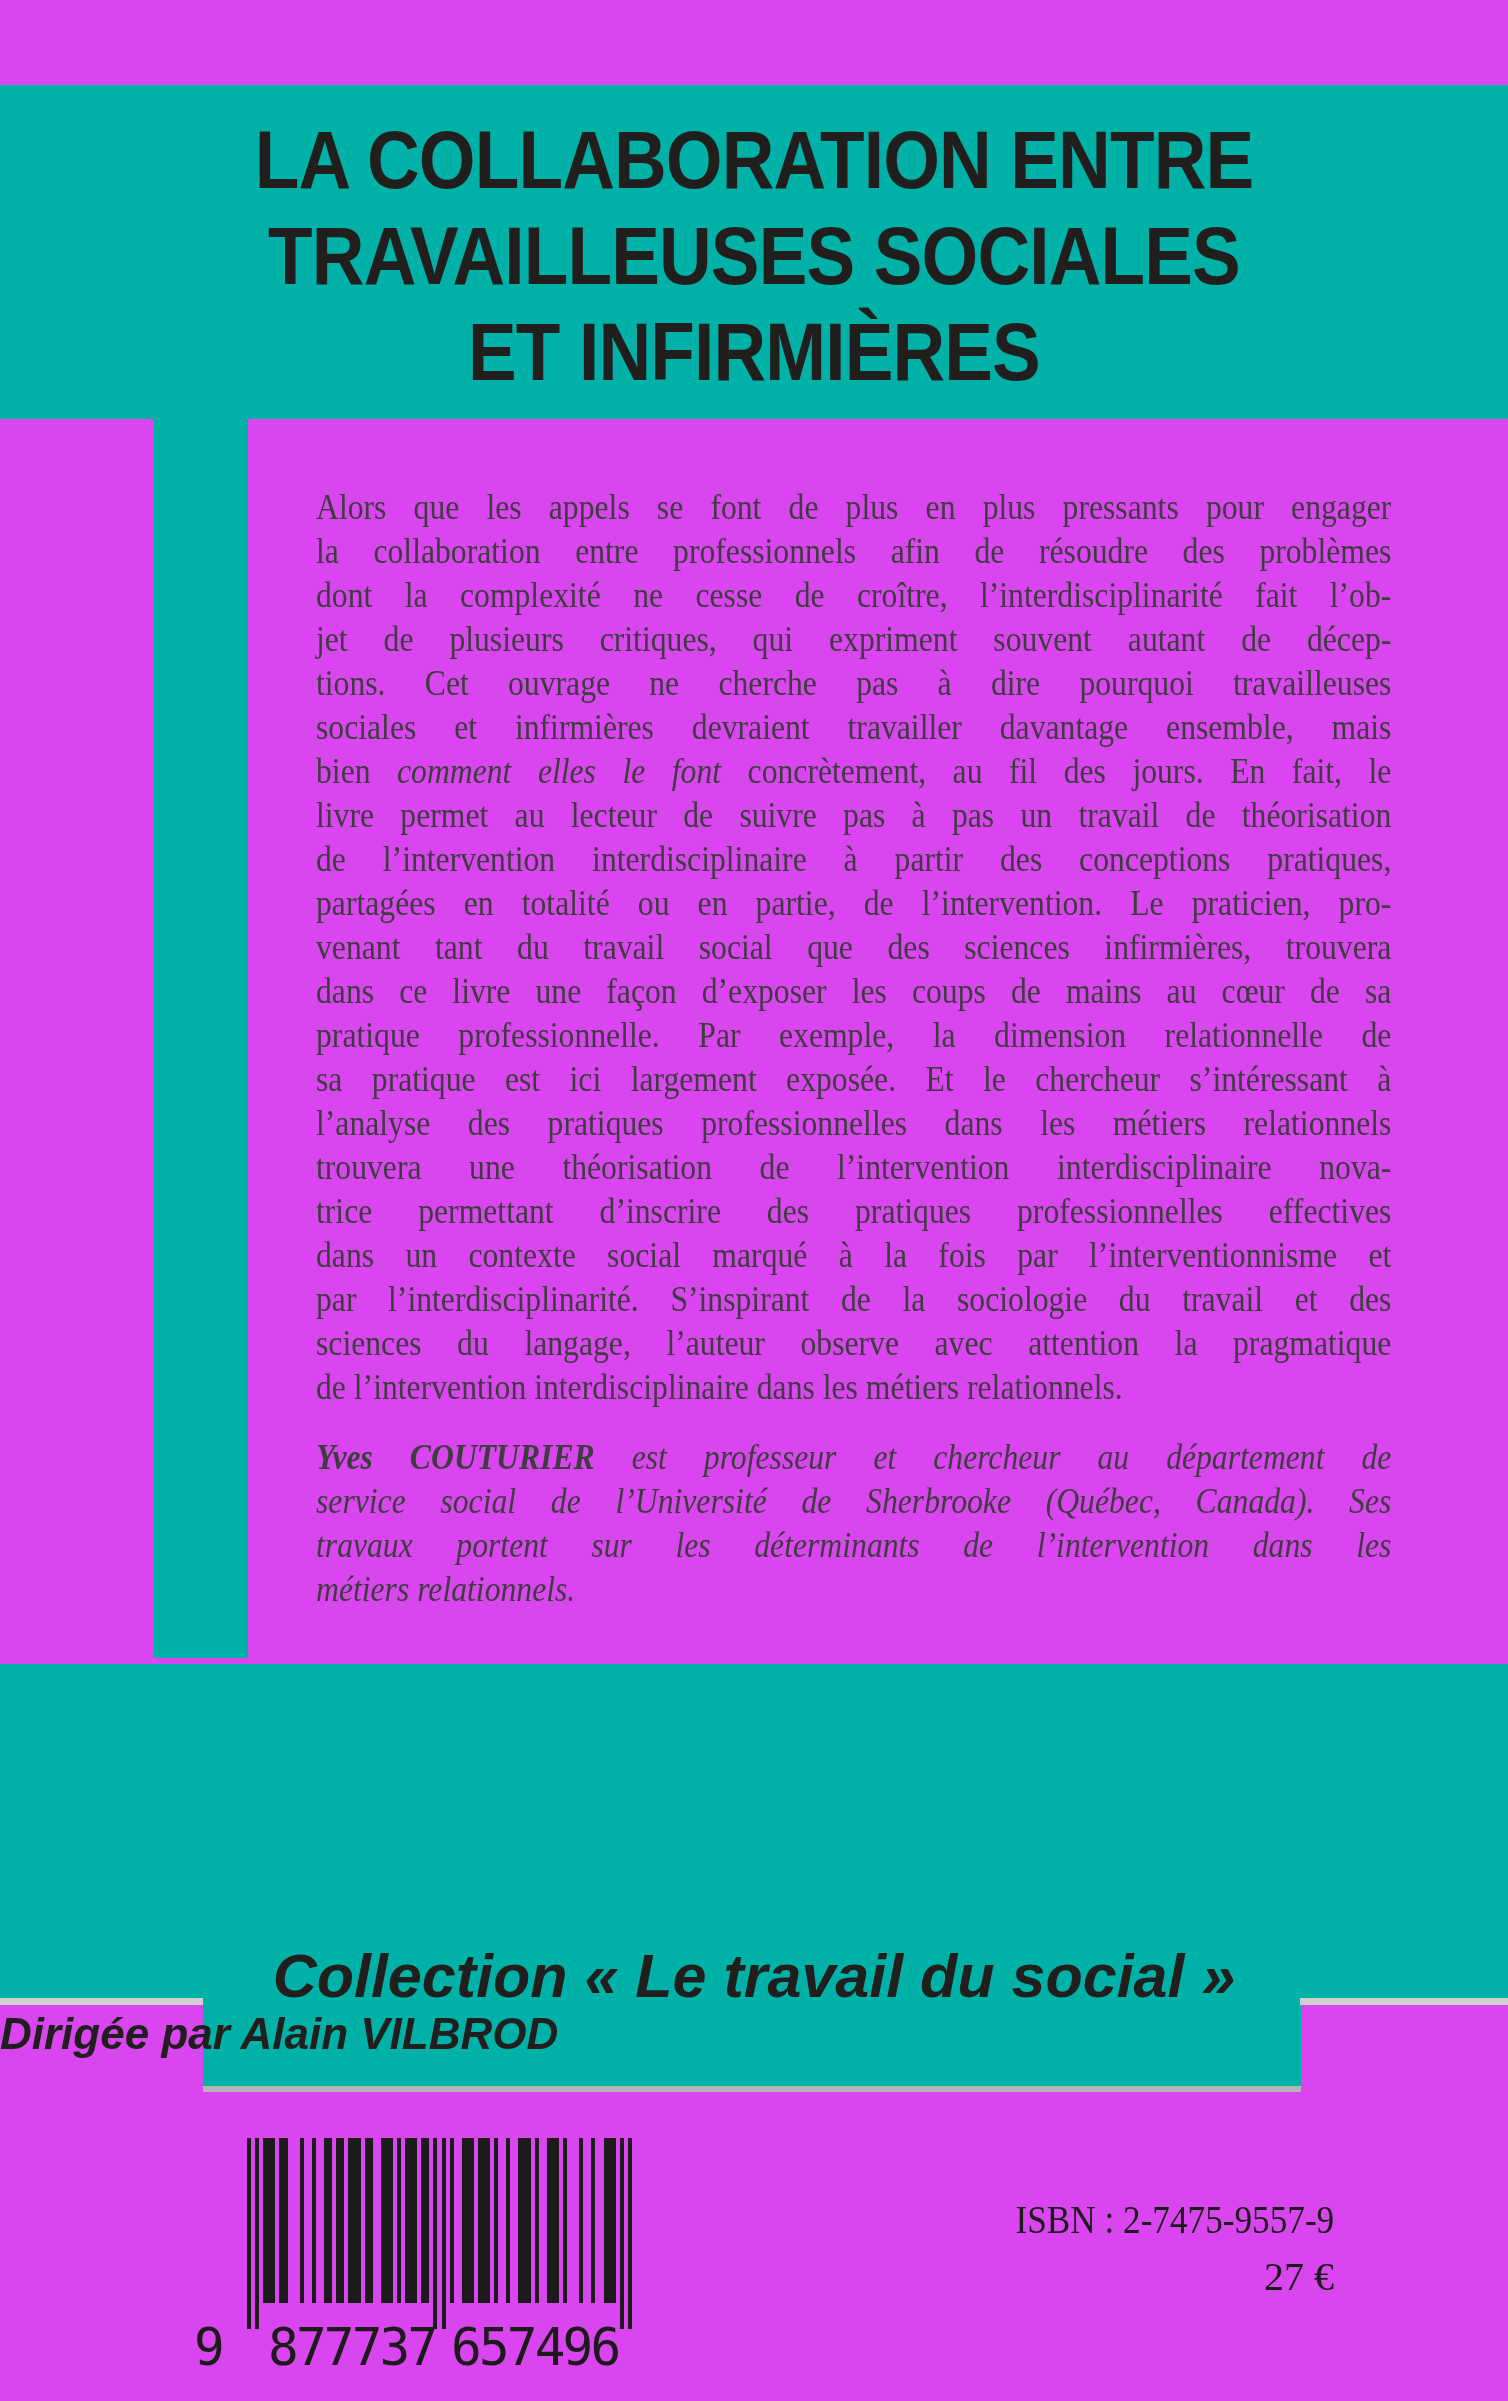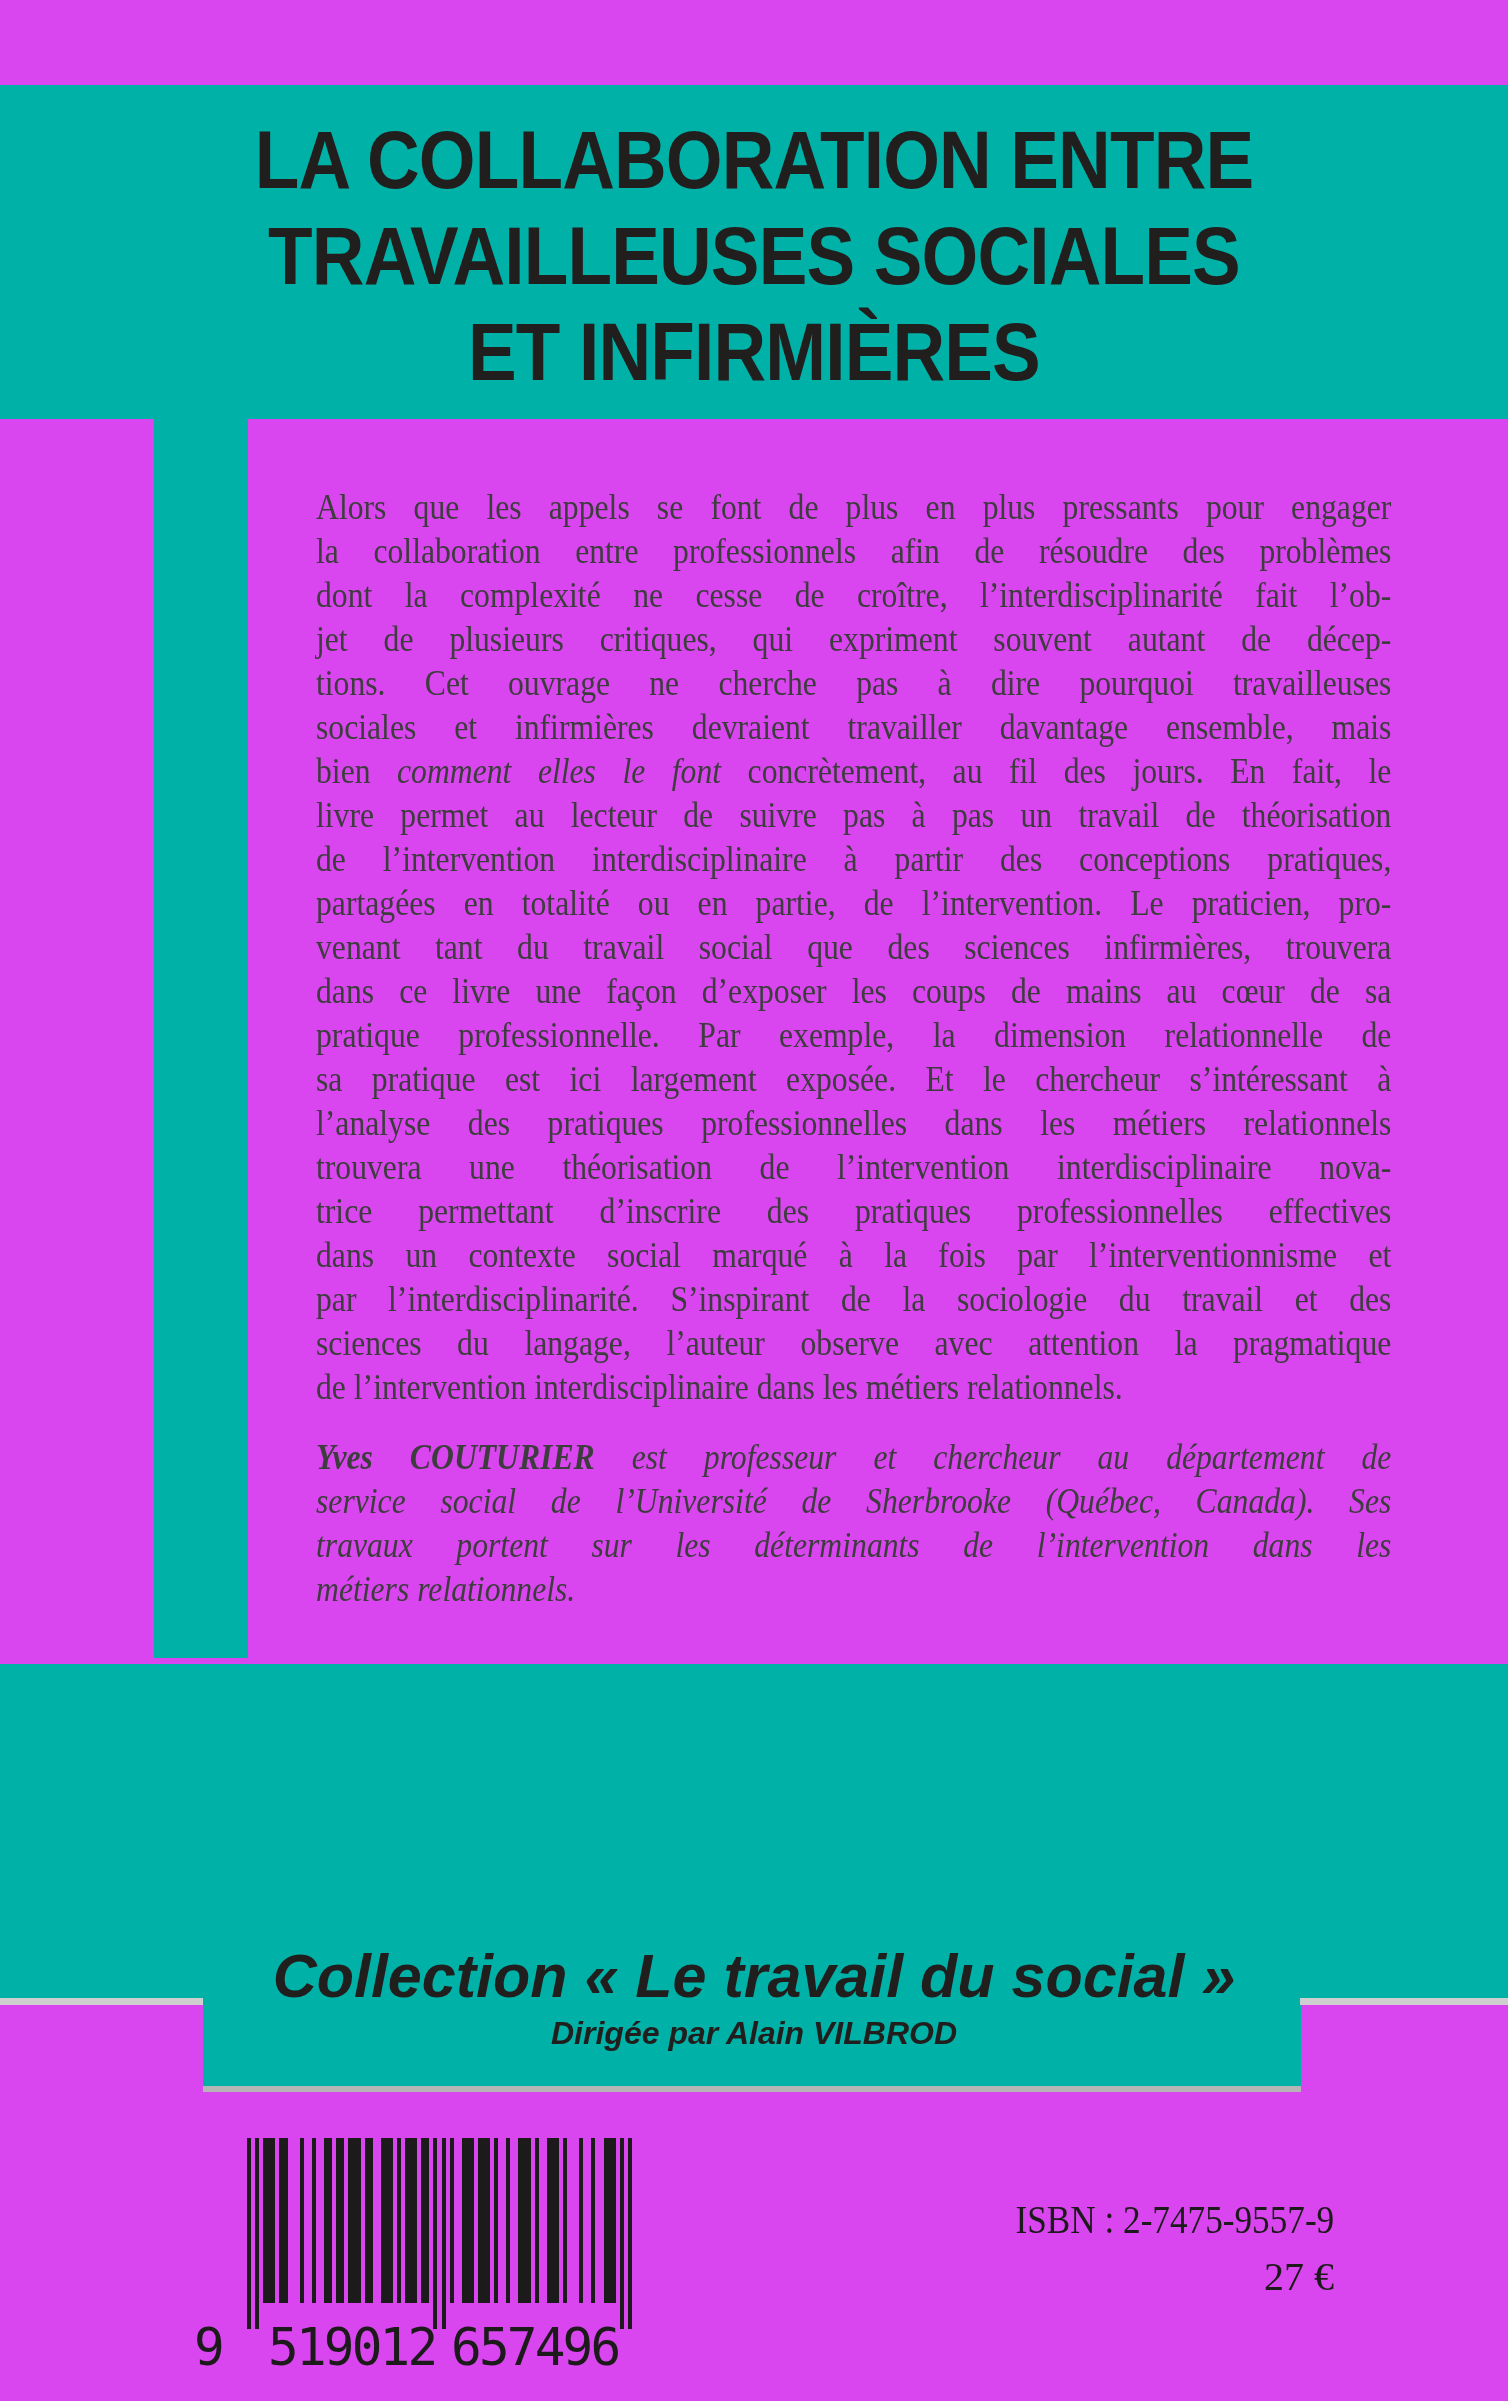--- a/index.html
+++ b/index.html
@@ -27,23 +27,23 @@
   
   .band{position:absolute;left:0;top:1664px;width:1508px;height:334px;background:var(--teal);}
   .inset-box{position:absolute;left:203px;top:1664px;width:1098px;height:422px;background:var(--teal);
              border-bottom:6.6px solid #b5b5b5;}
   .band-shadow{position:absolute;top:1998px;height:6.6px;background:#cfcfcf;}
   .band-shadow.left{left:0;width:203px;}
   .band-shadow.right{left:1300px;width:208px;}
   .collection-title{position:absolute;left:0;top:1897px;width:1508px;text-align:center;
         font-family:"Liberation Sans",sans-serif;font-weight:bold;font-style:italic;
         font-size:61px;line-height:72px;color:var(--ink);white-space:nowrap;margin-top:43px;}
-  .collection-director{position:absolute;left:0;top:2010px;width:1508px;text-align:center;
+  .collection-director{position:absolute;left:0;top:2010px;width:1508px;
         font-family:"Liberation Sans",sans-serif;font-weight:bold;font-style:italic;
-        font-size:32px;line-height:47px;color:var(--ink);white-space:nowrap;}
+        font-size:44px;line-height:47px;color:var(--ink);white-space:nowrap;}
 
   
   #barcode-svg{position:absolute;left:247px;top:2138px;}
   #barcode-svg rect{fill:#1c1a1a;shape-rendering:crispEdges;}
   .bc-digit{position:absolute;top:2319px;font-family:"DejaVu Sans Mono",monospace;
             font-size:51px;letter-spacing:-2.8px;color:#1c1a1a;line-height:58px;}
   .bc-lead{left:194px;}
   .bc-g1{left:268px;}
   .bc-g2{left:451px;}
 
@@ -132,20 +132,20 @@
       <rect x="304.18" y="0" width="4.28" height="175"></rect>
       <rect x="317.03" y="0" width="12.85" height="175"></rect>
       <rect x="334.17" y="0" width="4.28" height="175"></rect>
       <rect x="351.31" y="0" width="4.28" height="175"></rect>
       <rect x="364.16" y="0" width="4.28" height="175"></rect>
       <rect x="377.01" y="0" width="12.85" height="175"></rect>
       <rect x="394.15" y="0" width="4.28" height="202"></rect>
       <rect x="402.72" y="0" width="4.28" height="202"></rect>
     </svg>
   <span class="bc-digit bc-lead">9</span>
-  <span class="bc-digit bc-g1">519012</span>
+  <span class="bc-digit bc-g1">877737</span>
   <span class="bc-digit bc-g2">657496</span>
 
   <div class="isbn">ISBN : 2-7475-9557-9</div>
   <div class="price">27 €</div>
 
 </div>
 
 
 </body></html>

